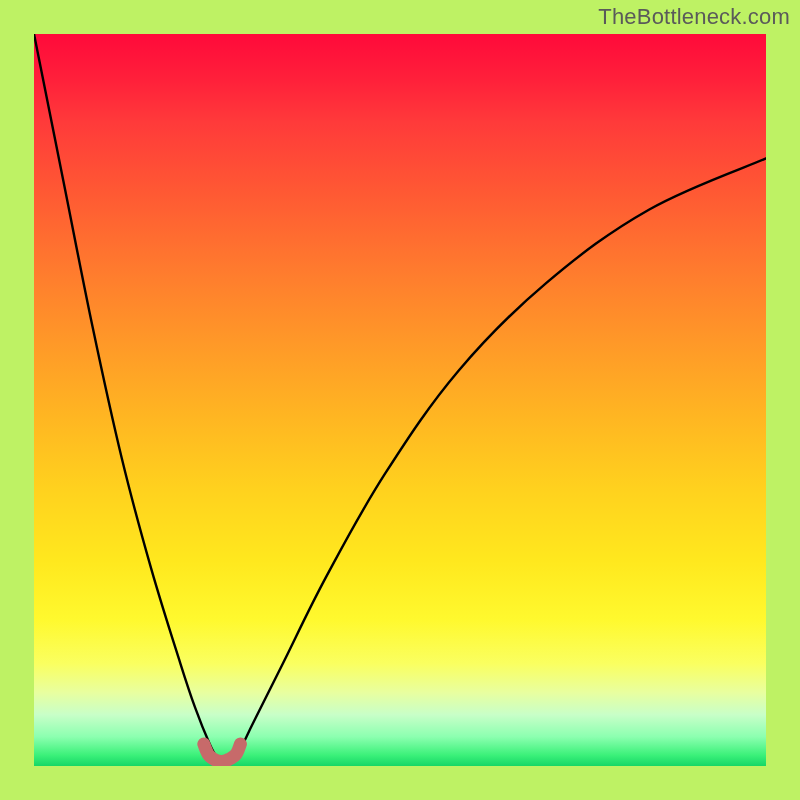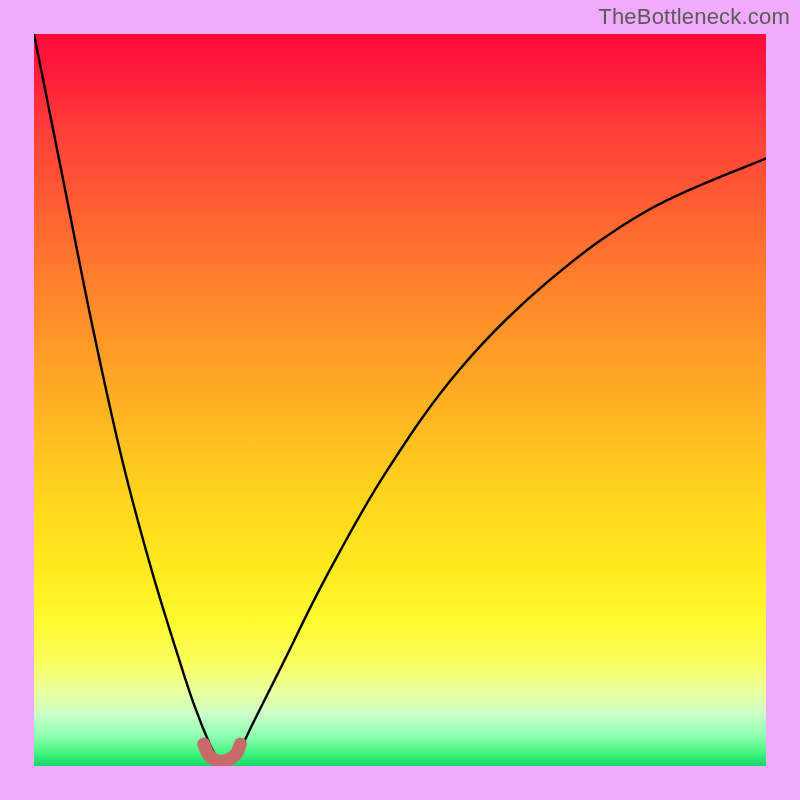--- a/index.html
+++ b/index.html
@@ -8,21 +8,21 @@
     width: 800px;
     height: 800px;
     background: #000;
     overflow: hidden;
     font-family: Arial, Helvetica, sans-serif;
   }
   .frame {
     position: absolute;
     left: 0; top: 0;
     width: 800px; height: 800px;
-    background: #f0abfc;
+    background: #bef264;
   }
   .plot {
     position: absolute;
     left: 34px;
     top: 34px;
     width: 732px;
     height: 732px;
     overflow: hidden;
   }
   .gradient {

